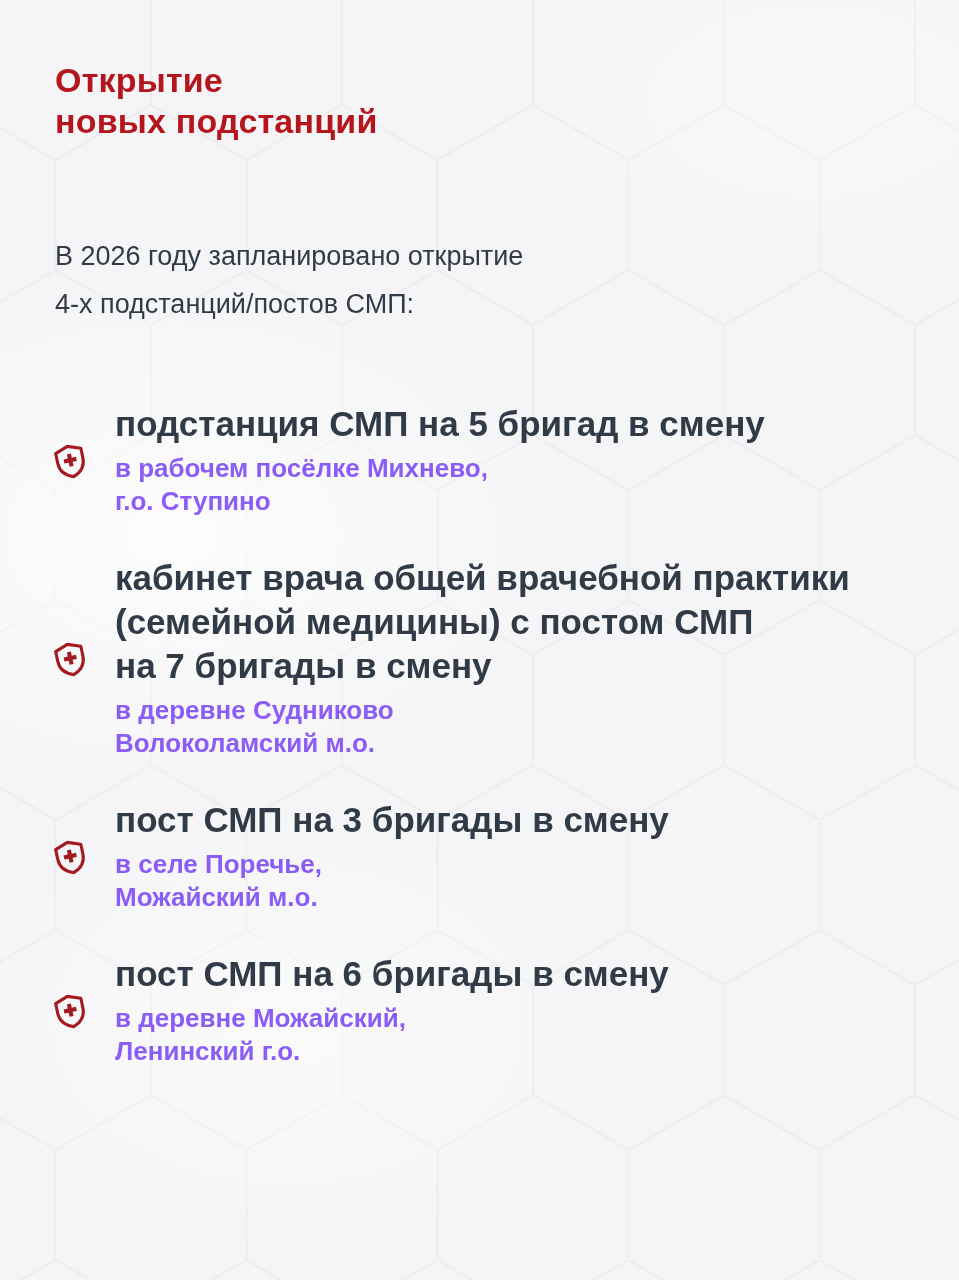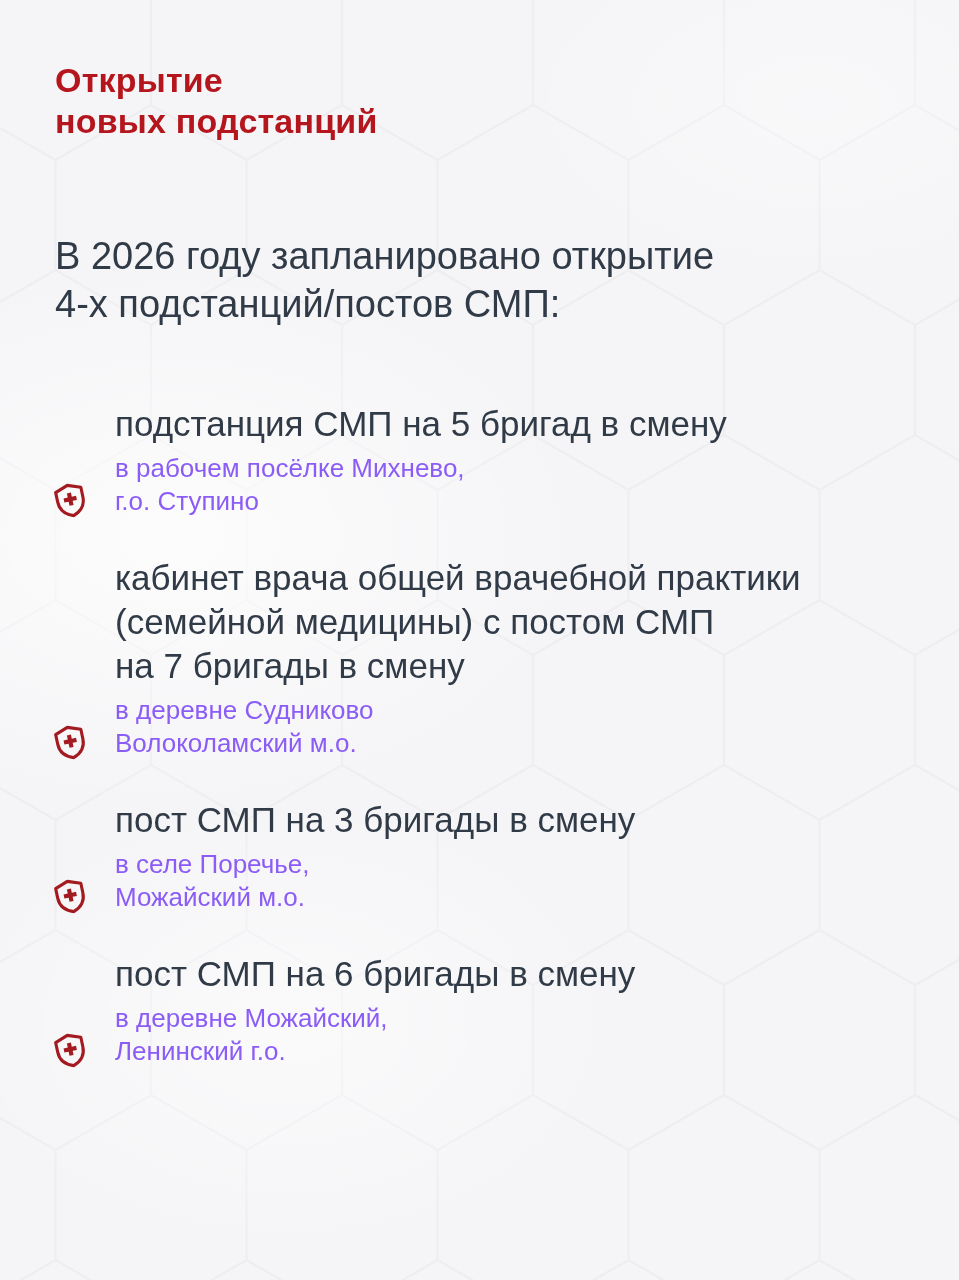--- a/index.html
+++ b/index.html
@@ -29,28 +29,29 @@
     color:#b5161d;
     font-weight:700;
     font-size:34px;
     line-height:41px;
     margin:0 0 90px 0;
     letter-spacing:.2px;
   }
   .heading{
     color:#313b48;
     font-weight:400;
-    font-size:38px;
+    font-size:27px;
     line-height:48px;
     margin:0 0 74px 0;
   }
   .item{
     display:flex;
-    align-items:flex-end;
+    align-items:center;
     margin-bottom:38px;
+    font-weight:bold;
   }
   .item .icon-wrap{
     flex:0 0 auto;
     width:34px;
     margin:3px 26px 0 0;
   }
   .item .icon-wrap svg{
     display:block;
     transform:rotate(-12deg);
   }

